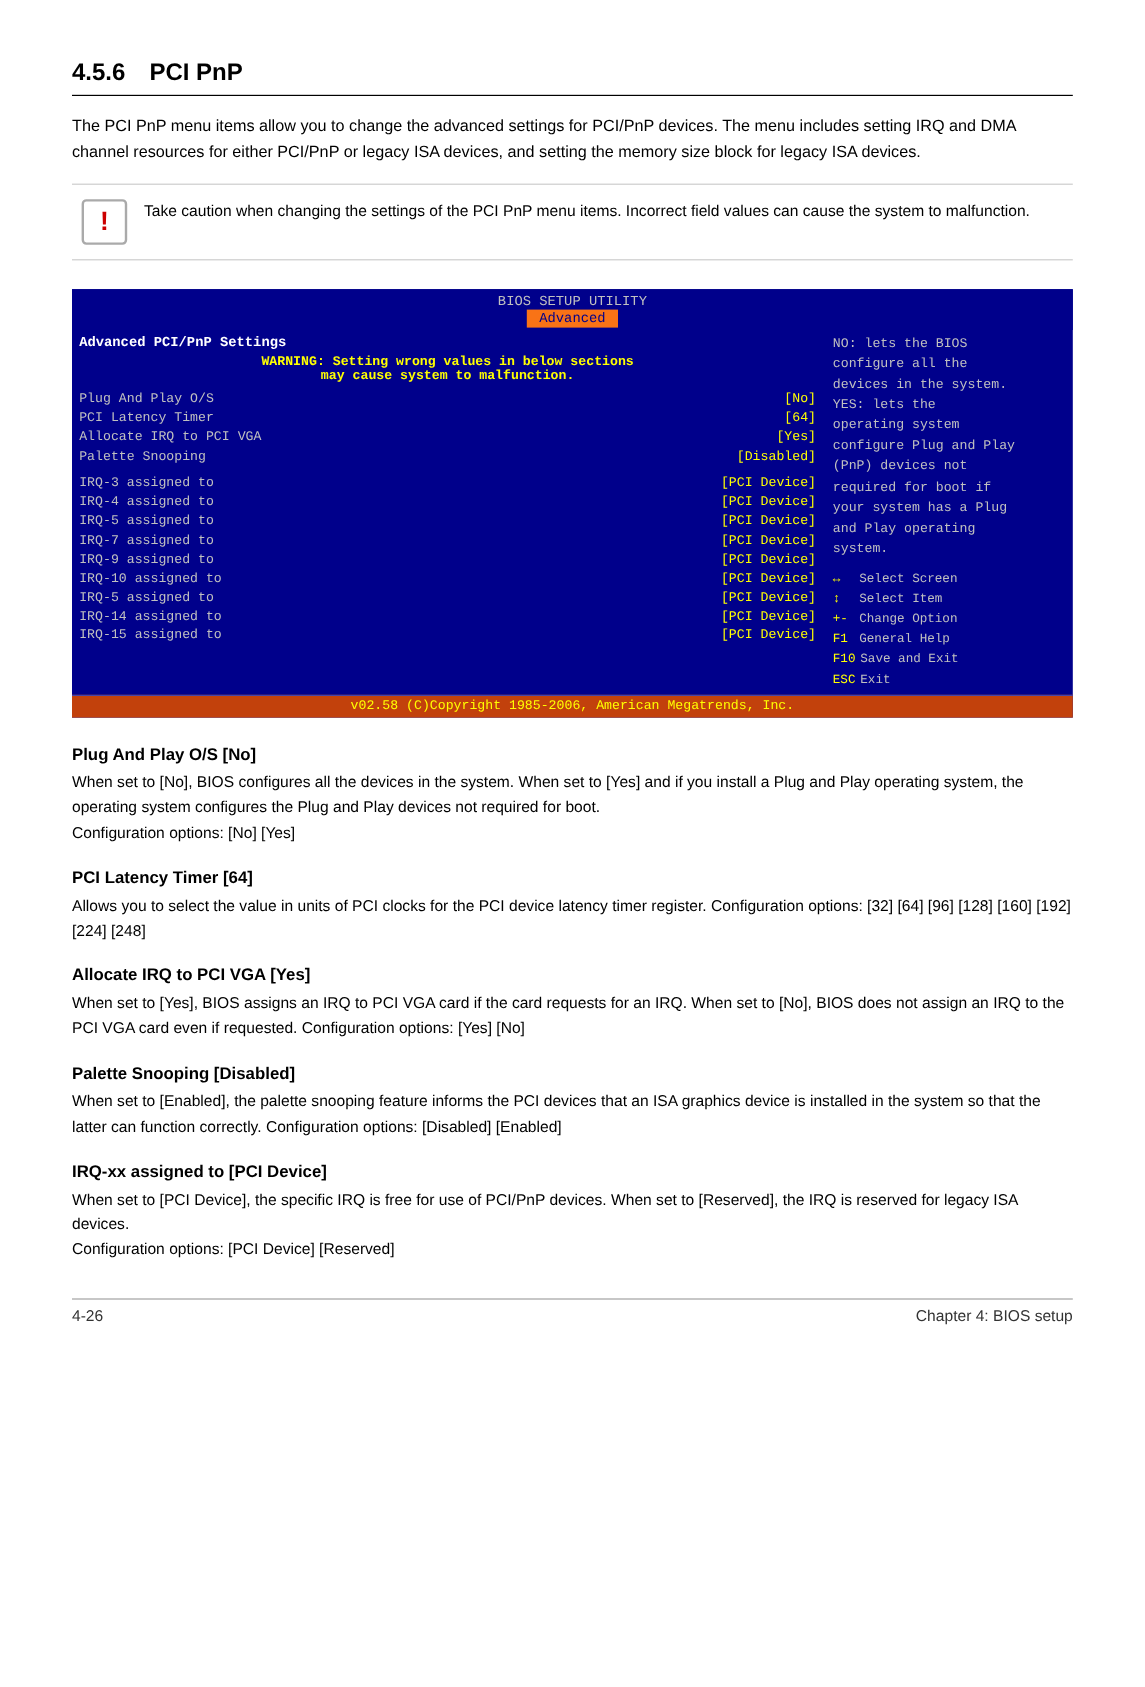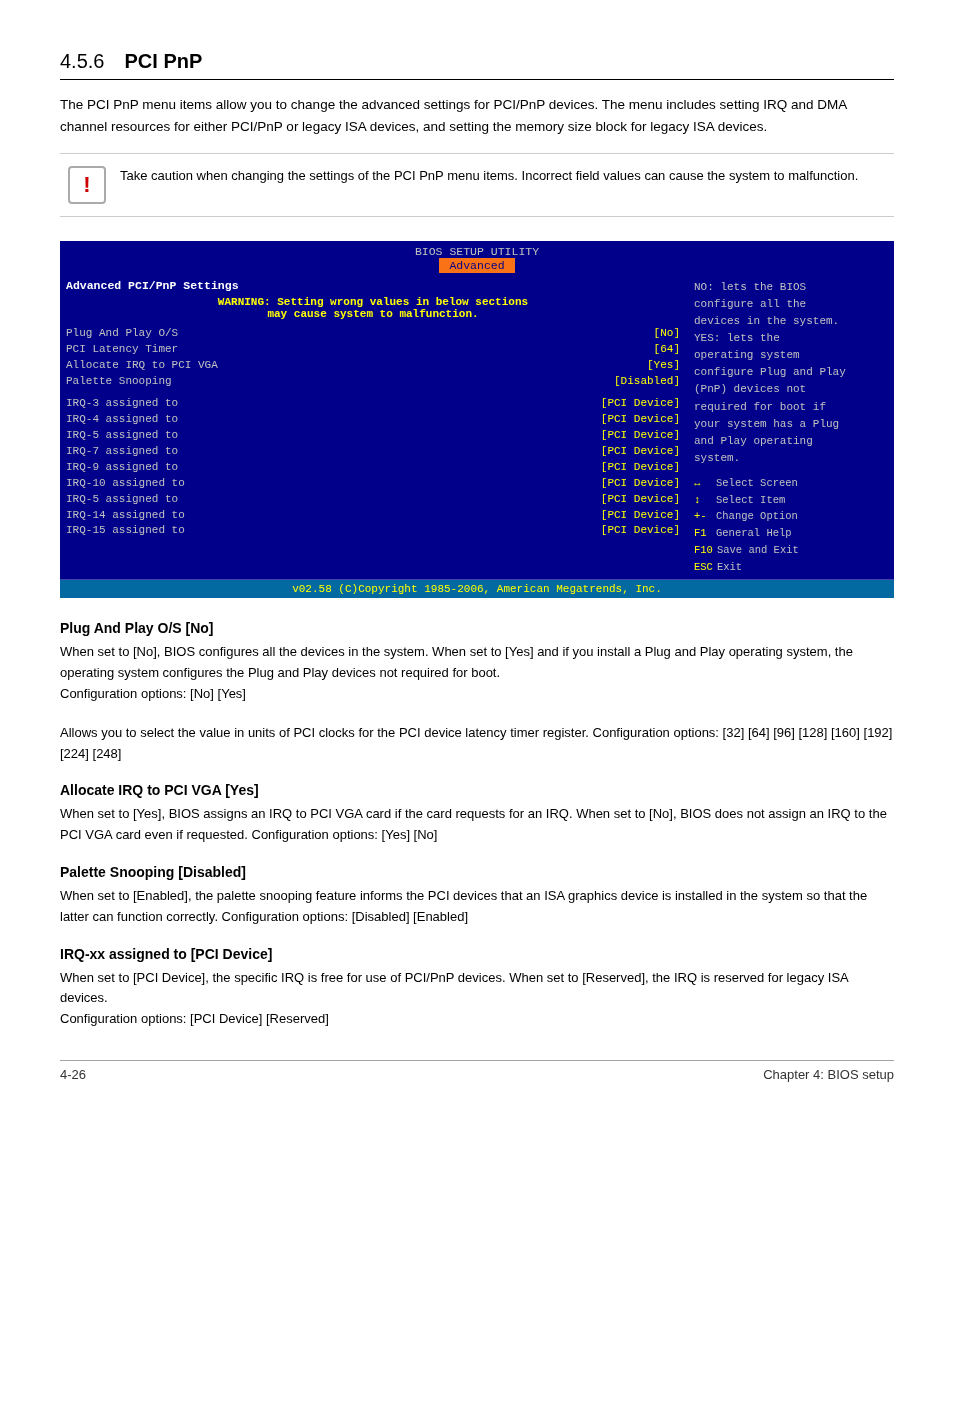--- a/index.html
+++ b/index.html
@@ -127,21 +127,21 @@
     .bios-row .bios-val {
       color: #ffff00;
     }
 
     .bios-irq-section {
       margin-top: 6px;
     }
 
     .bios-footer {
       text-align: center;
-      background: #0369a1;
+      background: #c2410c;
       color: #ffff00;
       padding: 3px 0;
       font-size: 11px;
       border-top: 1px solid #4444aa;
     }
 
     .bios-right-keys {
       margin-top: 8px;
       font-size: 10.5px;
       line-height: 1.6;
@@ -185,21 +185,21 @@
     }
   </style>
 </head>
 <body>
 
 <div style="display:flex; align-items:baseline; gap:24px; margin-bottom:10px;">
   
 </div>
 
 <div style="margin-bottom:14px;">
-  <span style="font-size:20px; font-weight:normal; margin-right:20px;">4.5.6</span><span style="font-size:20px; font-weight:bold;">PCI PnP</span>
+  <span style="font-size:20px; font-weight:bold; margin-right:20px;">4.5.6</span><span style="font-size:20px; font-weight:bold;">PCI PnP</span>
   <hr style="border:none; border-top:1px solid #000; margin-top:6px;">
 </div>
 
 <p class="intro-text">The PCI PnP menu items allow you to change the advanced settings for PCI/PnP devices. The menu includes setting IRQ and DMA channel resources for either PCI/PnP or legacy ISA devices, and setting the memory size block for legacy ISA devices.</p>
 
 <div class="warning-box">
   <div class="warning-icon">!</div>
   <div class="warning-text">Take caution when changing the settings of the PCI PnP menu items. Incorrect field values can cause the system to malfunction.</div>
 </div>
 
@@ -322,20 +322,21 @@
   <div class="bios-footer">v02.58 (C)Copyright 1985-2006, American Megatrends, Inc.</div>
 </div>
 
 <div id="subsections-container">
     <div class="subsection">
       <div class="subsection-title">Plug And Play O/S [No]</div>
       <div class="subsection-body" style="white-space: pre-line;">When set to [No], BIOS configures all the devices in the system. When set to [Yes] and if you install a Plug and Play operating system, the operating system configures the Plug and Play devices not required for boot.
 Configuration options: [No] [Yes]</div>
     </div>
     <div class="subsection">
+      <div class="subsection-title">PCI Latency Timer [64]</div>
       <div class="subsection-body" style="white-space: pre-line;">Allows you to select the value in units of PCI clocks for the PCI device latency timer register. Configuration options: [32] [64] [96] [128] [160] [192] [224] [248]</div>
     </div>
     <div class="subsection">
       <div class="subsection-title">Allocate IRQ to PCI VGA [Yes]</div>
       <div class="subsection-body" style="white-space: pre-line;">When set to [Yes], BIOS assigns an IRQ to PCI VGA card if the card requests for an IRQ. When set to [No], BIOS does not assign an IRQ to the PCI VGA card even if requested. Configuration options: [Yes] [No]</div>
     </div>
     <div class="subsection">
       <div class="subsection-title">Palette Snooping [Disabled]</div>
       <div class="subsection-body" style="white-space: pre-line;">When set to [Enabled], the palette snooping feature informs the PCI devices that an ISA graphics device is installed in the system so that the latter can function correctly. Configuration options: [Disabled] [Enabled]</div>
     </div>

